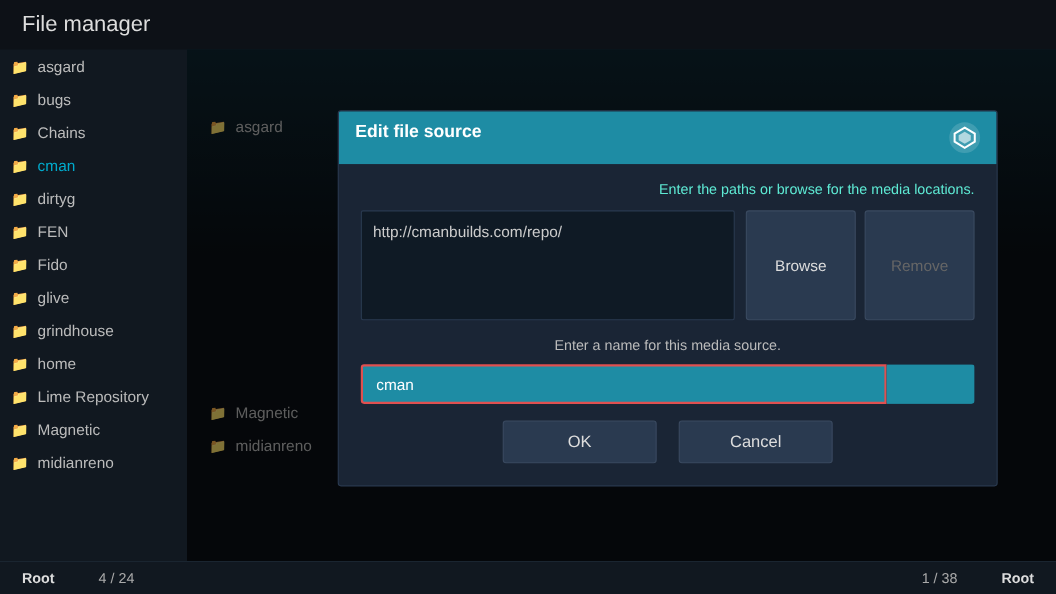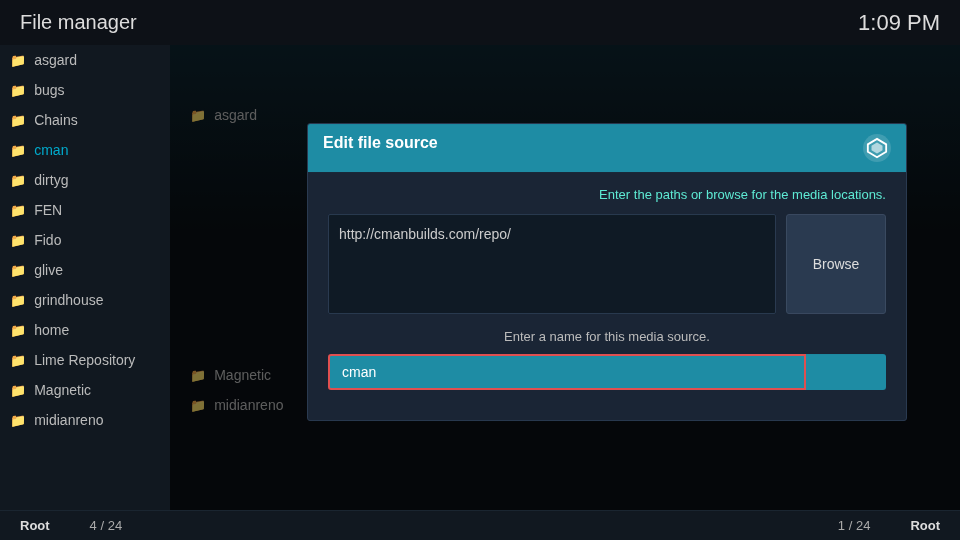--- a/index.html
+++ b/index.html
@@ -260,21 +260,20 @@
     .kodi-logo svg {
       width: 22px;
       height: 22px;
     }
   </style>
 </head>
 <body>
 
 <div class="header">
   <span class="header-title">File manager</span>
-  <span class="header-time">1:09 PM</span>
 </div>
 
 <div class="main">
 
   <div class="sidebar">
 
   <div class="sidebar-item">
         <span class="folder-icon">📁</span>
         <span>asgard</span>
       </div>
@@ -357,34 +356,39 @@
         </button>
       </div>
       <div class="dialog-body">
         <div class="dialog-instruction">Enter the paths or browse for the media locations.</div>
         <div class="dialog-content-row">
           <div class="url-box">
             <span class="url-text">http://cmanbuilds.com/repo/</span>
           </div>
           <div class="btn-group-vertical">
             <button class="btn-action">Browse</button>
+            <button class="btn-action disabled">Remove</button>
           </div>
         </div>
         <div class="name-instruction">Enter a name for this media source.</div>
         <div class="name-input-row">
           <input class="name-input" type="text" value="cman" style="">
           <div class="name-input-end"></div>
         </div>
+        <div class="dialog-footer-btns">
+          <button class="btn-ok">OK</button>
+          <button class="btn-cancel">Cancel</button>
+        </div>
       </div>
     </div>
   </div>
 </div>
 
 <div class="footer">
   <div class="footer-section">
     <span class="footer-root">Root</span>
     <span class="footer-count">4 / 24</span>
   </div>
   <div class="footer-section">
-    <span class="footer-count">1 / 24</span>
+    <span class="footer-count">1 / 38</span>
     <span class="footer-root">Root</span>
   </div>
 </div>
 
 </body></html>

